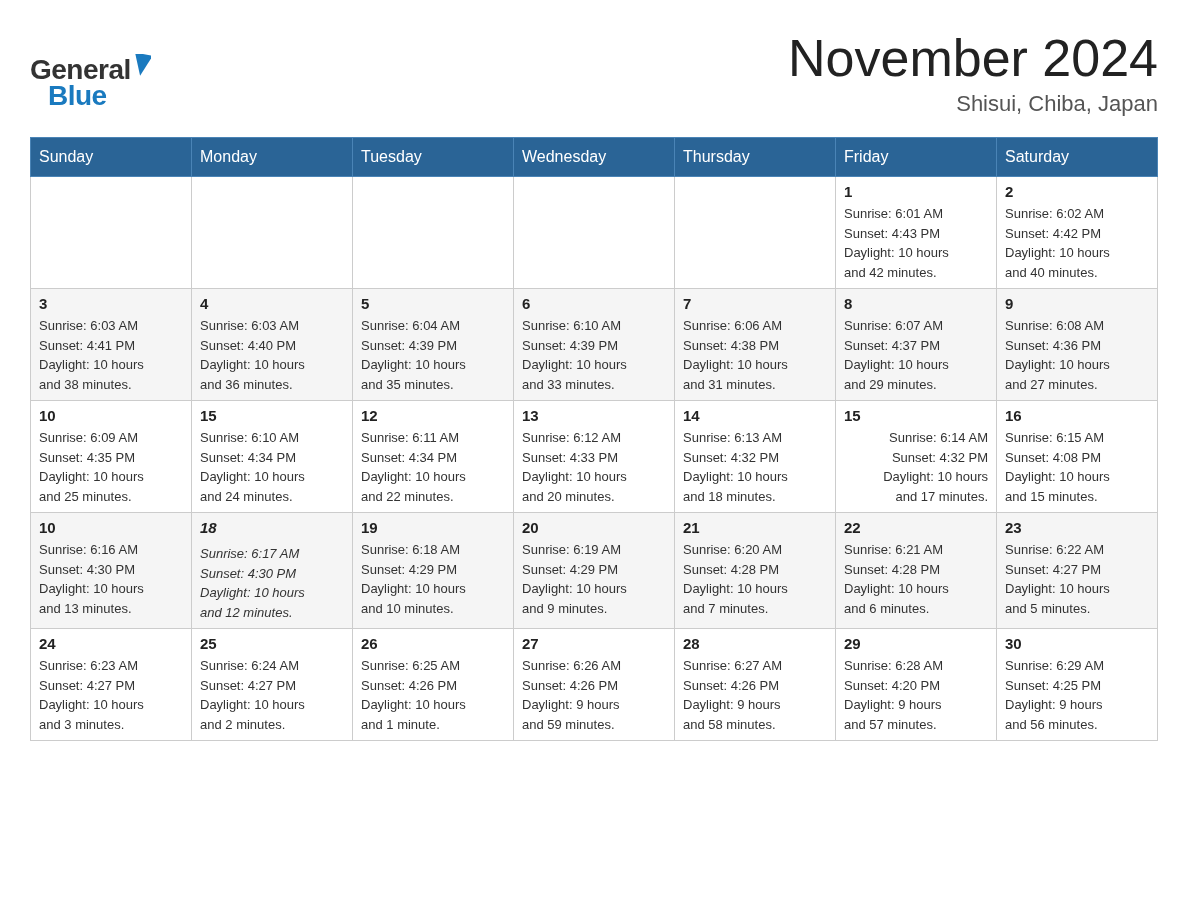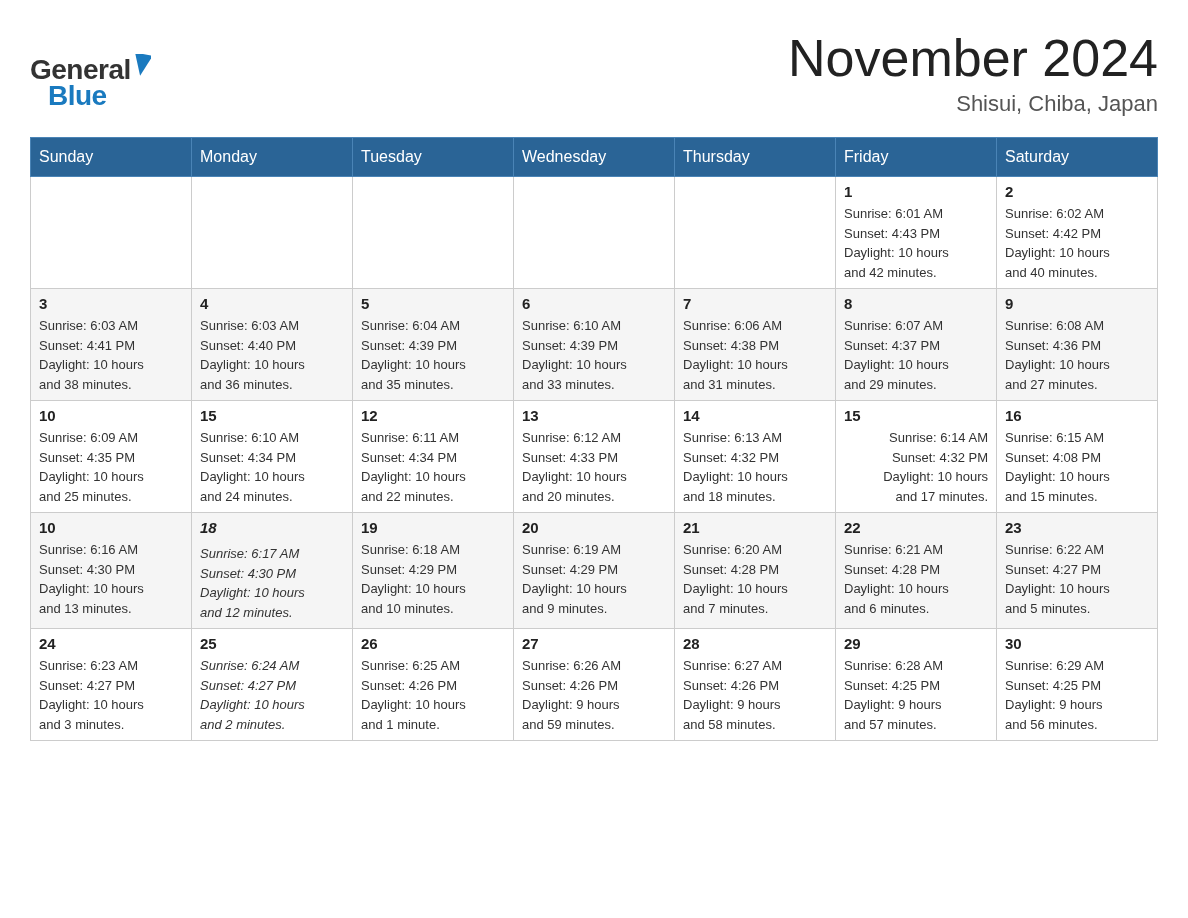--- a/index.html
+++ b/index.html
@@ -297,21 +297,21 @@
       <tr style="background: rgb(255, 255, 255);">
         <td style="background: rgb(255, 255, 255);">
           <span class="day-number">24</span>
           <div class="day-info" style="white-space: pre-line;">Sunrise: 6:23 AM
 Sunset: 4:27 PM
 Daylight: 10 hours
 and 3 minutes.</div>
         </td>
         <td style="background: rgb(255, 255, 255);">
           <span class="day-number">25</span>
-          <div class="day-info" style="white-space: pre-line; font-style: italic;">Sunrise: 6:24 AM
+          <div class="day-info" style="white-space: pre-line;">Sunrise: 6:24 AM
 Sunset: 4:27 PM
 Daylight: 10 hours
 and 2 minutes.</div>
         </td>
         <td style="background: rgb(255, 255, 255);">
           <span class="day-number">26</span>
           <div class="day-info" style="white-space: pre-line;">Sunrise: 6:25 AM
 Sunset: 4:26 PM
 Daylight: 10 hours
 and 1 minute.</div>
@@ -326,21 +326,21 @@
         <td style="background: rgb(255, 255, 255);">
           <span class="day-number">28</span>
           <div class="day-info" style="white-space: pre-line;">Sunrise: 6:27 AM
 Sunset: 4:26 PM
 Daylight: 9 hours
 and 58 minutes.</div>
         </td>
         <td style="background: rgb(255, 255, 255);">
           <span class="day-number">29</span>
           <div class="day-info" style="white-space: pre-line;">Sunrise: 6:28 AM
-Sunset: 4:25 PM
+Sunset: 4:20 PM
 Daylight: 9 hours
 and 57 minutes.</div>
         </td>
         <td style="background: rgb(255, 255, 255);">
           <span class="day-number">30</span>
           <div class="day-info" style="white-space: pre-line;">Sunrise: 6:29 AM
 Sunset: 4:25 PM
 Daylight: 9 hours
 and 56 minutes.</div>
         </td>

